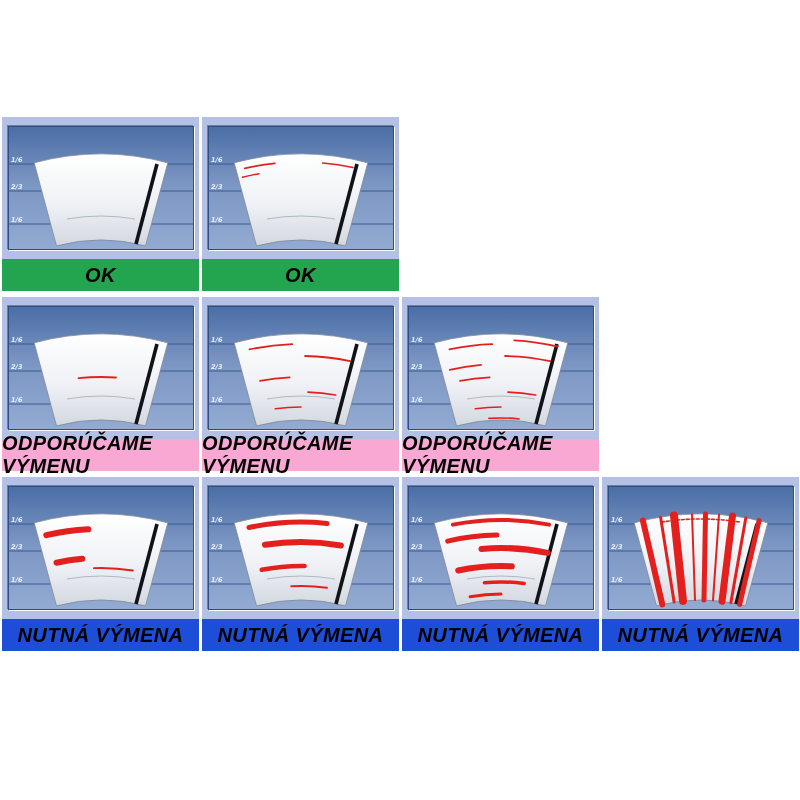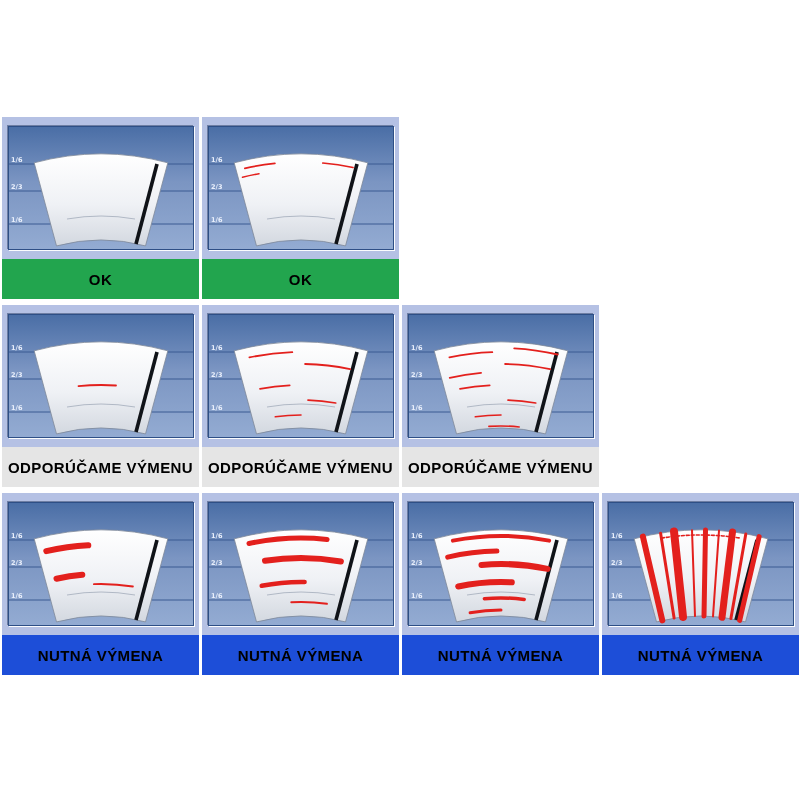--- a/index.html
+++ b/index.html
@@ -1,28 +1,28 @@
 <!DOCTYPE html>
 <html><head>
 <meta charset="utf-8">
 <style>
   html,body{margin:0;padding:0;background:#ffffff;}
   body{font-family:"Liberation Sans", sans-serif;}
   .chart{width:796px;margin:117px 0 0 2px;}
-  .row{display:flex;gap:3px;margin-bottom:6px;}
+  .row{display:flex;gap:3px;margin-bottom:6px;font-style:italic;}
   .unit{width:197px;flex:none;display:flex;flex-direction:column;}
   .img-area{height:142px;background:#b5c1e4;display:flex;align-items:center;justify-content:center;}
   .panel{width:184px;height:122px;border:1px solid #2e4f86;
          box-shadow:1px 1px 0 rgba(255,255,255,.95), -1px -1px 0 rgba(25,45,85,.45);
          background:#6d8abc;}
   .panel svg{display:block;}
-  .bar{height:40px;display:flex;align-items:center;justify-content:center;
-       font-weight:bold;font-size:15px;color:#000;letter-spacing:.4px;}
+  .bar{height:32px;display:flex;align-items:center;justify-content:center;
+       font-weight:bold;font-size:20px;color:#000;letter-spacing:.4px;}
   .bar-ok{background:#22a54e;}
-  .bar-rec{background:#e5e5e5;}
+  .bar-rec{background:#f9a8d4;}
   .bar-req{background:#1d4ed8;}
   .zline{stroke:#3a5b92;stroke-width:1;}
   .zlabel{font-family:"DejaVu Sans", sans-serif;font-size:6.5px;fill:#eaf0fc;font-weight:bold;}
   .fan{fill:url(#fanGrad);stroke:#7e8898;stroke-width:.8;}
   .faint{stroke:#96a0b0;stroke-width:.8;fill:none;opacity:.85;}
   .blade{stroke:#101318;stroke-width:3.6;fill:none;stroke-linecap:butt;}
   .st{stroke:#e3201d;fill:none;stroke-linecap:round;}
 </style>
 </head>
 <body>

